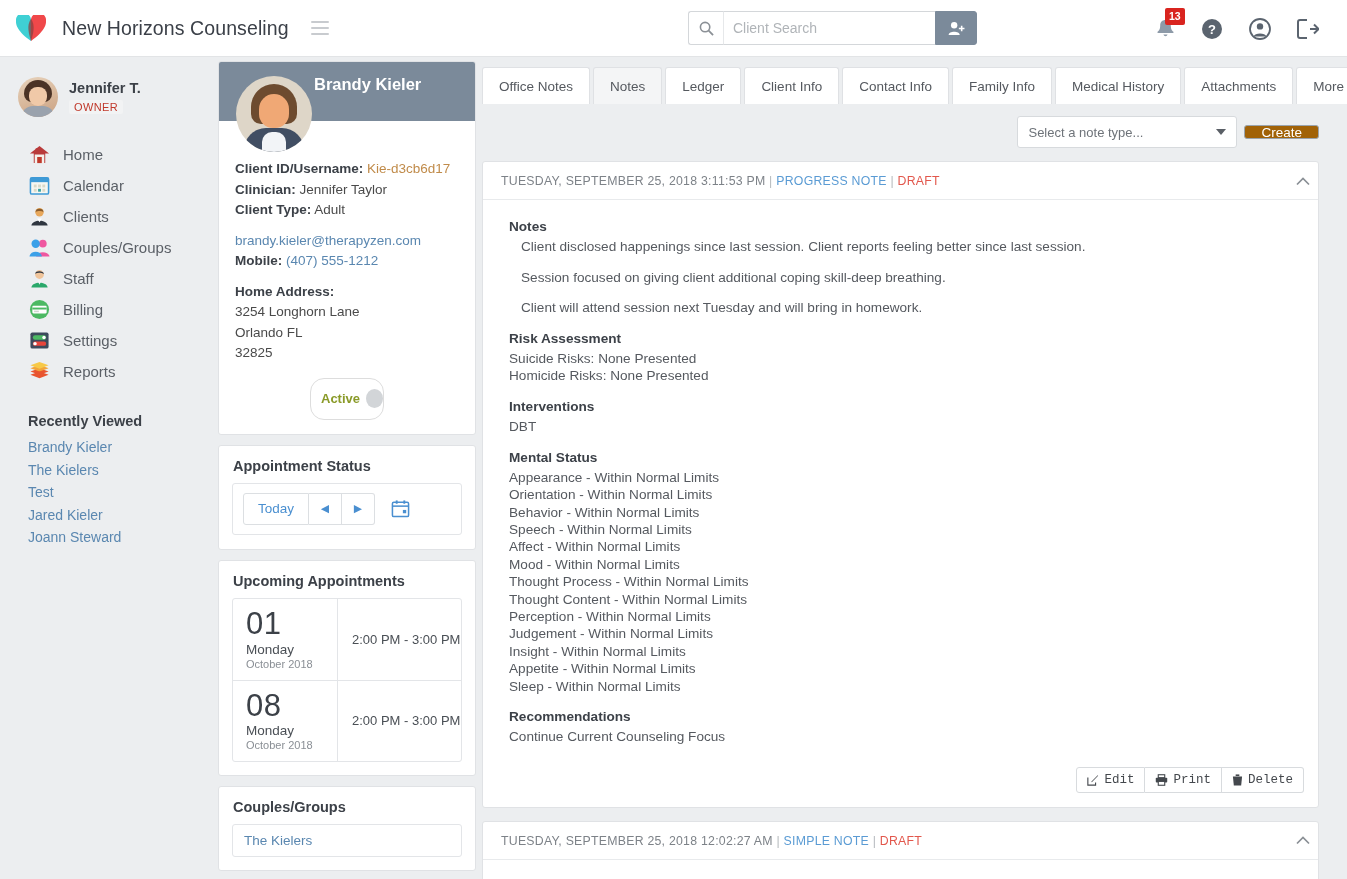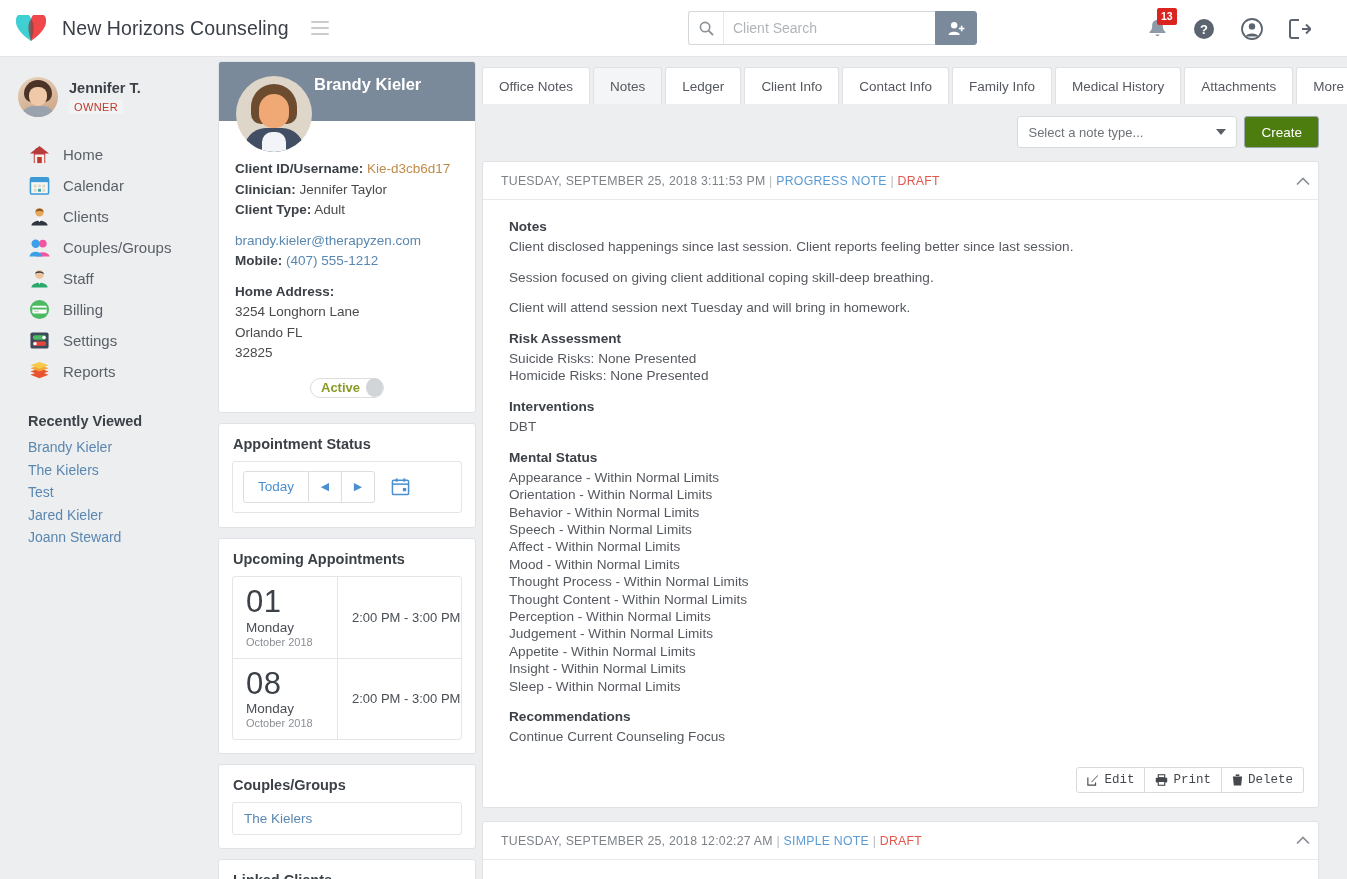--- a/index.html
+++ b/index.html
@@ -71,21 +71,21 @@
     width: 42px;
     background: #7b8a9a;
     border: 1px solid #7b8a9a;
     border-radius: 0 3px 3px 0;
     display: flex; align-items: center; justify-content: center;
     cursor: pointer;
   }
 
   .topright {
     position: absolute;
-    right: 36px; top: 0;
+    right: 28px; top: 0;
     height: 57px;
     display: flex; align-items: center; gap: 26px;
   }
   .tr-ic { position: relative; cursor: pointer; display:flex; align-items:center; }
   .badge {
     position: absolute;
     left: 9px; top: -10px;
     background: #d9241f;
     color: #fff;
     font-size: 10.5px;
@@ -158,21 +158,21 @@
   .cp-shirt { position:absolute; left:26px; bottom:-6px; width:24px; height:26px; background:#f2f4f7; border-radius: 10px 10px 0 0;}
 
   .client-body { padding: 38px 16px 14px 16px; font-size: 13.5px; line-height: 1.52; }
   .lbl { font-weight: bold; color: #3c4148; }
   .val-id { color: #c08b4a; }
   .mail { color: #5a87b0; }
   .tel { color: #5a87b0; }
   .spacer8 { height: 10px; }
   .toggle-wrap { display: flex; justify-content: center; margin-top: 14px; }
   .toggle {
-    width: 74px; height: 20px; border: 1px solid #ddd;
+    width: 74px; height: 42px; border: 1px solid #ddd;
     border-radius: 14px; background: #fff;
     display: flex; align-items: center; cursor: pointer;
   }
   .toggle .t-lbl { font-size: 13px; font-weight: bold; color: #8a9a28; padding-left: 10px; }
   .toggle .knob { width: 19px; height: 19px; border-radius: 50%; background: #d2d5d8; margin-left: 6px; }
 
   .sec-title { font-size: 14.5px; font-weight: bold; color: #3c4148; padding: 12px 14px 9px 14px; }
   .appt-status-inner { margin: 0 13px 14px 13px; border: 1px solid #e3e5e8; border-radius: 3px; padding: 9px 10px; display: flex; align-items: center; gap: 0; }
   .btn-grp { display: flex; }
   .bg-btn {
@@ -214,22 +214,22 @@
 
   .toolbar-row { display: flex; justify-content: flex-end; align-items: center; margin-top: 12px; gap: 7px; }
   .note-select {
     width: 220px; height: 32px;
     border: 1px solid #d7dadd; border-radius: 3px; background: #fff;
     display: flex; align-items: center; justify-content: space-between;
     padding: 4px 10px; font-size: 13px; color: #6e7379; cursor: pointer;
   }
   .sel-caret { border-left: 5px solid transparent; border-right: 5px solid transparent; border-top: 6px solid #5a5f66; }
   .create-btn {
-    height: 32px; padding: 0 16px;
-    background: #4d7c0f; border: 1px solid #9aa4ae; border-radius: 3px;
+    height: 14px; padding: 0 16px;
+    background: #a16207; border: 1px solid #9aa4ae; border-radius: 3px;
     color: #fff; font-size: 13.5px; cursor: pointer;
     display: flex; align-items: center;
     font-family: "Liberation Sans", sans-serif;
   }
 
   .note-card {
     background: #fff; border: 1px solid #e0e2e5; border-radius: 3px;
     margin-top: 13px;
   }
   .note-head {
@@ -240,21 +240,21 @@
     color: #7d8288;
     cursor: pointer;
   }
   .nh-type { color: #5a9bd4; }
   .nh-sep { color: #b6babe; }
   .nh-status { color: #e2574c; }
   .chev { color: #8a8f95; font-size: 13px; }
 
   .note-body { padding: 18px 24px 8px 26px; font-size: 13.6px; line-height: 1.28; color: #55595f; }
   .nb-h { font-weight: bold; color: #3c4148; margin-bottom: 3px; }
-  .nb-p { margin: 0 0 13px 0; }
+  .nb-p { margin: 0 0 13px 12px; }
   .nb-line { margin: 0; }
   .nb-group { margin-bottom: 13px; }
 
   .note-actions { display: flex; justify-content: flex-end; padding: 0 14px 14px 0; }
   .act-grp { display: flex; }
   .act-btn {
     border: 1px solid #d8dbde; background: #fff;
     height: 26px; padding: 0 10px;
     display: flex; align-items: center; gap: 5px;
     font-size: 12.5px; color: #44484d; cursor: pointer;
@@ -604,22 +604,22 @@
           <p class="nb-line">Appearance - Within Normal Limits</p>
           <p class="nb-line">Orientation - Within Normal Limits</p>
           <p class="nb-line">Behavior - Within Normal Limits</p>
           <p class="nb-line">Speech - Within Normal Limits</p>
           <p class="nb-line">Affect - Within Normal Limits</p>
           <p class="nb-line">Mood - Within Normal Limits</p>
           <p class="nb-line">Thought Process - Within Normal Limits</p>
           <p class="nb-line">Thought Content - Within Normal Limits</p>
           <p class="nb-line">Perception - Within Normal Limits</p>
           <p class="nb-line">Judgement - Within Normal Limits</p>
+          <p class="nb-line">Insight - Within Normal Limits</p>
           <p class="nb-line">Appetite - Within Normal Limits</p>
-          <p class="nb-line">Insight - Within Normal Limits</p>
           <p class="nb-line">Sleep - Within Normal Limits</p>
         </div>
 
         <div class="nb-group">
           <div class="nb-h">Recommendations</div>
           <p class="nb-line">Continue Current Counseling Focus</p>
         </div>
       </div>
 
       <div class="note-actions">

